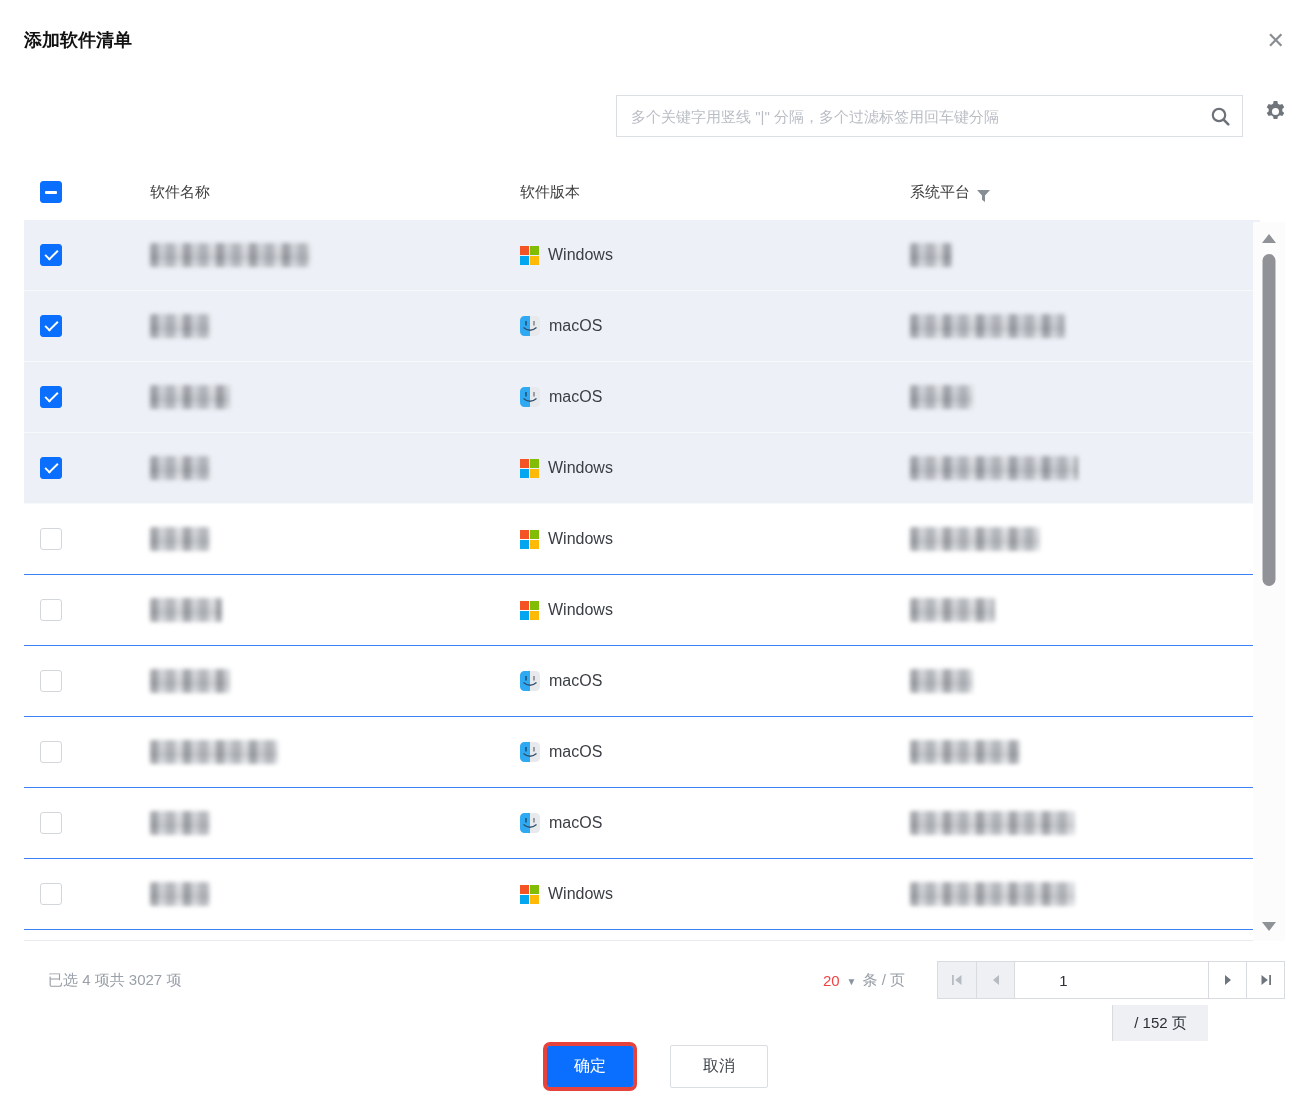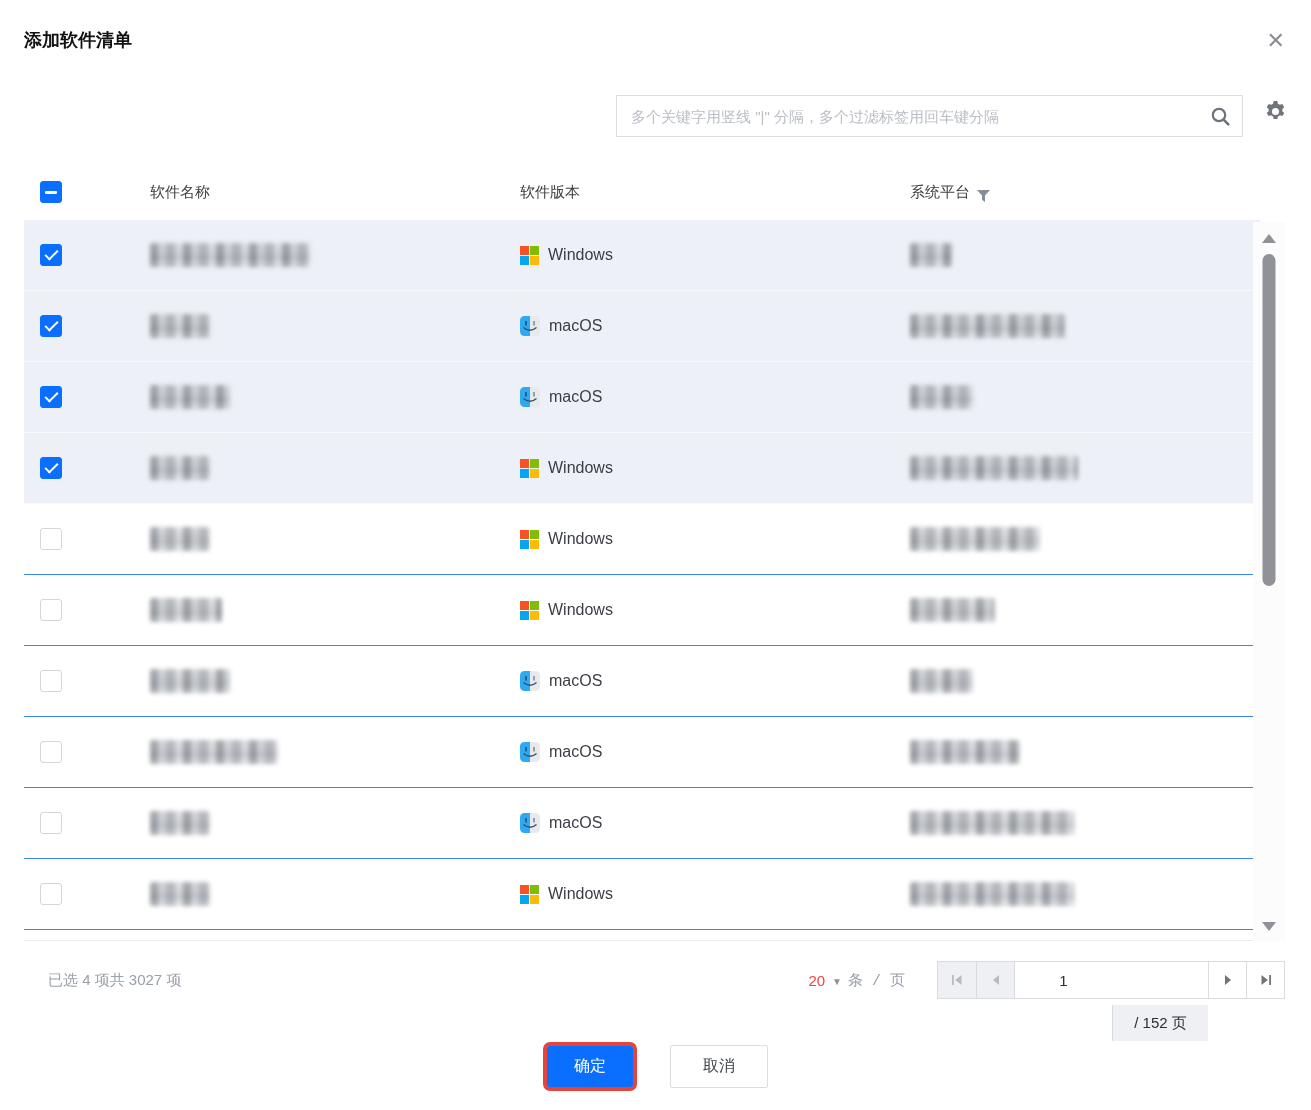--- a/index.html
+++ b/index.html
@@ -62,21 +62,21 @@
   .sb-up{top:12px;border-bottom:9px solid #8f9297;}
   .sb-down{bottom:10px;border-top:9px solid #8f9297;}
   .sb-thumb{position:absolute;left:50%;transform:translateX(-50%);top:32px;width:13px;height:332px;border-radius:7px;background:#909298;cursor:pointer;}
 
   
   .summary{position:absolute;left:28px;top:971px;font-size:15px;color:#9aa0a8;margin-left:20px;}
   .footer-right{position:absolute;right:26px;top:961px;display:flex;align-items:center;}
   .page-size{display:flex;align-items:center;margin-right:32px;cursor:pointer;}
   .page-size-num{font-size:15px;color:#ef4444;}
   .caret-down{font-size:10px;color:#8a94a0;margin:2px 6px 0 7px;}
-  .page-size-unit{font-size:15px;color:#9aa0a8;font-family:Liberation Mono, monospace;}
+  .page-size-unit{font-size:15px;color:#9aa0a8;}
   .pager{display:flex;border:1px solid #d8dbe0;height:38px;}
   .pg-cell{display:flex;align-items:center;justify-content:center;border-left:1px solid #d8dbe0;height:100%;}
   .pg-cell:first-child{border-left:none;}
   .pg-btn{width:38px;cursor:pointer;background:#fff;color:#6f757d;}
   .pg-btn.disabled{background:#eef0f3;color:#b7bcc3;cursor:default;}
   .pg-input{width:98px;border:none;outline:none;text-align:center;font-size:15px;color:#2b2f36;font-family:inherit;height:100%;}
   .pg-total{width:96px;background:#eef0f3;font-size:15px;color:#2b2f36;margin-top:43px;}
 
   
   .actions{position:absolute;left:0;top:1042px;width:100%;display:flex;justify-content:center;align-items:center;gap:33px;}

